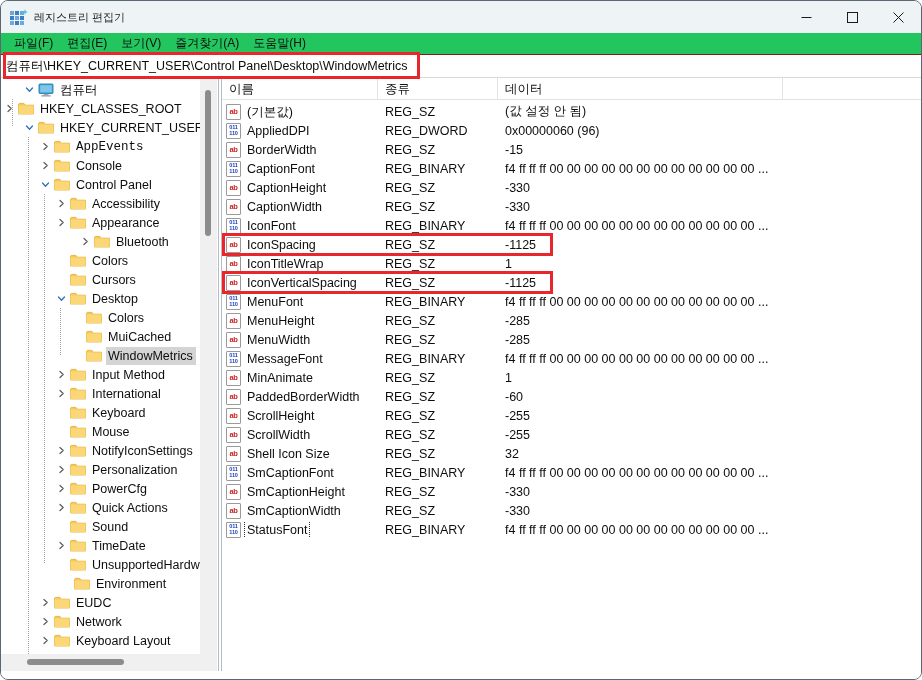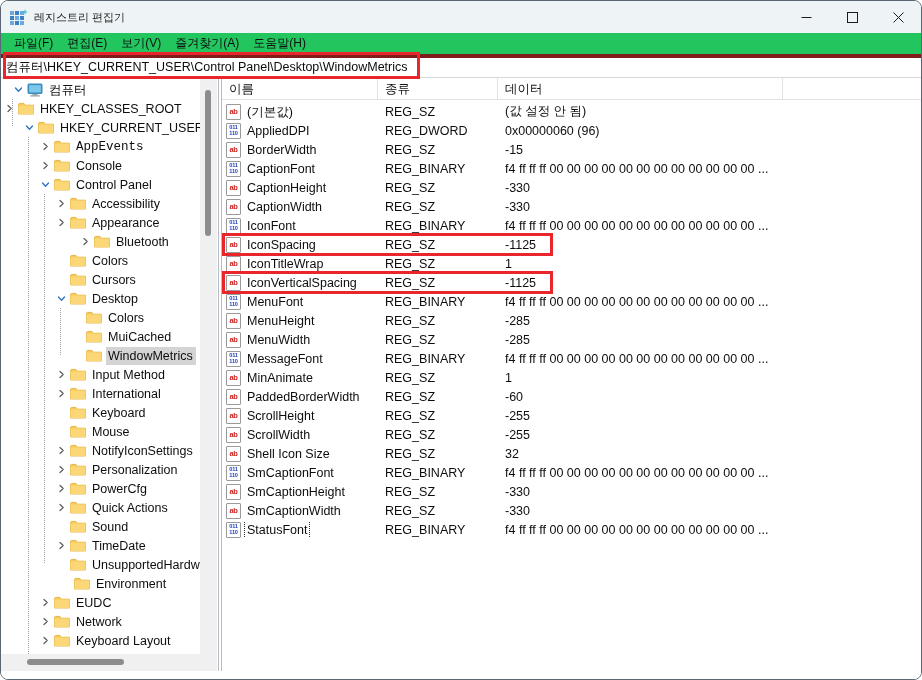--- a/index.html
+++ b/index.html
@@ -91,21 +91,21 @@
   #addressbar-wrap {
     flex: 0 0 24px;
     height: 24px;
     background: #ffffff;
     position: relative;
   }
   #addressbar {
     position: absolute;
     left: 0; top: 0;
     width: 922px; height: 24px;
-    border-top: 4px solid #7f1d1d;
+    border-top: 1px solid #7f1d1d;
     border-bottom: 1px solid #d9d9d9;
     background: #ffffff;
     display: flex;
     align-items: center;
     padding-left: 5px;
     font-size: 12.5px;
     color: #0b0b0b;
     white-space: nowrap;
   }
   
@@ -399,21 +399,21 @@
   <div id="addressbar-wrap">
     <div id="addressbar">컴퓨터\HKEY_CURRENT_USER\Control Panel\Desktop\WindowMetrics</div>
     <div id="addr-highlight"></div>
   </div>
 
   <div id="panes">
 
     <div id="tree-pane">
       <div id="tree-scroll">
         <div id="tree">
-            <div class="tnode" style="padding-left: 9px;">
+            <div class="tnode" style="padding-left: 20px;">
               <span class="chev">
                 <svg width="9" height="9" viewBox="0 0 9 9">
                   <polyline points="1.5,3 4.5,6.2 7.5,3" fill="none" stroke="#2f6fbb" stroke-width="1.3" stroke-linecap="round" stroke-linejoin="round"></polyline>
                 </svg>
               </span>
               <span class="pc-icon">
                 <svg width="16" height="14" viewBox="0 0 16 14">
                   <rect x="1" y="1" width="14" height="9.5" rx="0.8" fill="#3c9fd6" stroke="#2a7fae" stroke-width="0.9"></rect>
                   <rect x="2.2" y="2.2" width="11.6" height="7.1" fill="#7fc7ea"></rect>
                   <rect x="5.5" y="10.8" width="5" height="1.6" fill="#9aa5ad"></rect>

